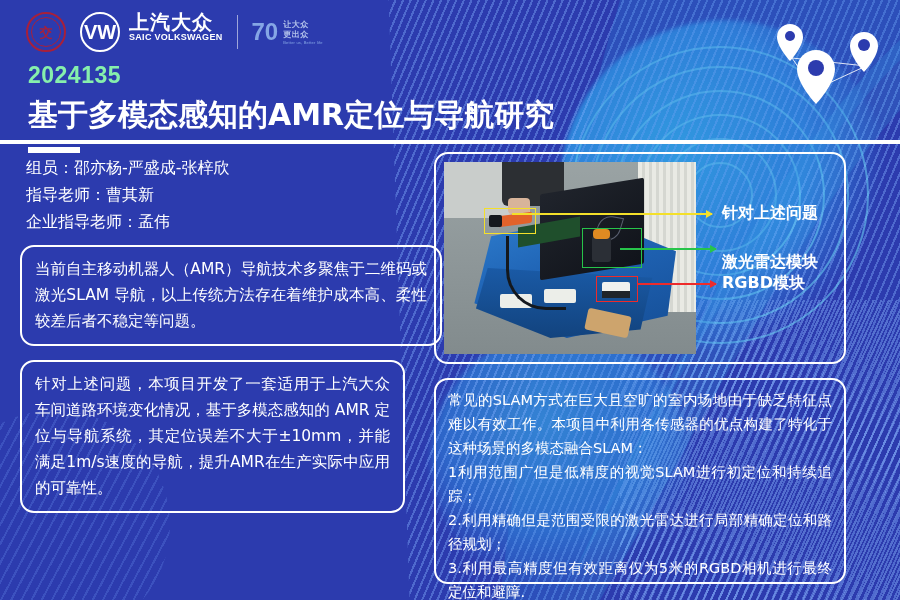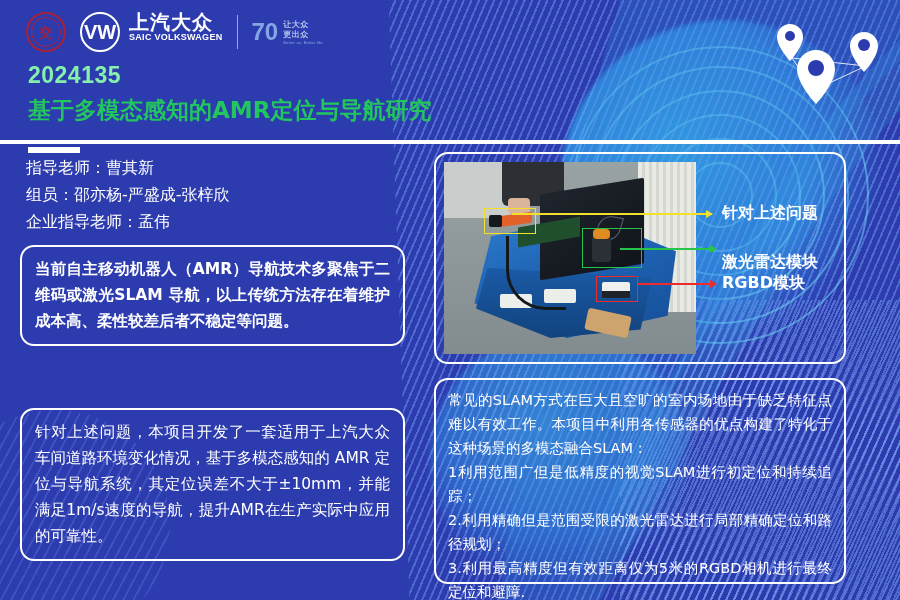--- a/index.html
+++ b/index.html
@@ -148,21 +148,21 @@
   }
   .anniv-en { font-size: 4px; color: #9fc4f5; letter-spacing: .2px; }
 
   .proj-no {
     position: absolute; left: 28px; top: 62px;
     font-size: 23px; color: #86efac; font-weight: bold;
     letter-spacing: .5px;
   }
   .proj-title {
     position: absolute; left: 28px; top: 95px;
-    font-size: 23px; color: #22c55e; font-weight: bold;
+    font-size: 30px; color: #ffffff; font-weight: bold;
     letter-spacing: 0px; white-space: nowrap;
     font-family: "DejaVu Sans", sans-serif;
   }
 
   .hr-main {
     position: absolute; left: 0; top: 140px;
     width: 900px; height: 4px; background: #ffffff;
   }
 
   
@@ -178,22 +178,22 @@
     font-size: 16px; color: #ffffff; line-height: 27px;
     font-family: "DejaVu Sans", sans-serif;
   }
 
   .card {
     position: absolute;
     border: 2px solid #ffffff;
     border-radius: 14px;
     color: #ffffff;
   }
-  .card-left-1 { left: 20px; top: 245px; width: 385px; padding: 9px 13px 10px 13px; font-weight: bold; }
-  .card-left-2 { left: 20px; top: 360px; width: 385px; padding: 9px 13px 10px 13px; margin-top: 48px; }
+  .card-left-1 { left: 20px; top: 245px; width: 422px; padding: 9px 13px 10px 13px; }
+  .card-left-2 { left: 20px; top: 360px; width: 385px; padding: 9px 13px 10px 13px; }
   .card-p {
     font-size: 15.5px; line-height: 26px; color: #ffffff;
     text-align: justify;
     font-family: "DejaVu Sans", sans-serif;
   }
 
   
   .photo-card {
     position: absolute; left: 434px; top: 152px;
     width: 412px; height: 212px;
@@ -365,22 +365,22 @@
     </g>
     <g fill="#ffffff">
       <path d="M64 36 a19 19 0 0 1 19 19 c0 15 -19 35 -19 35 c0 0 -19 -20 -19 -35 a19 19 0 0 1 19 -19 z"></path>
       <circle cx="64" cy="54" r="8" fill="#2c3bae"></circle>
     </g>
   </svg>
 
   <div class="tick-bar"></div>
 
   <div class="team">
+    <div class="team-line">组员：邵亦杨-严盛成-张梓欣</div>
     <div class="team-line">指导老师：曹其新</div>
-    <div class="team-line">组员：邵亦杨-严盛成-张梓欣</div>
     <div class="team-line">企业指导老师：孟伟</div>
   </div>
 
   <div class="card card-left-1">
     <div class="card-p">当前自主移动机器人（AMR）导航技术多聚焦于二维码或激光SLAM 导航，以上传统方法存在着维护成本高、柔性较差后者不稳定等问题。</div>
   </div>
 
   <div class="card card-left-2">
     <div class="card-p">针对上述问题，本项目开发了一套适用于上汽大众车间道路环境变化情况，基于多模态感知的 AMR 定位与导航系统，其定位误差不大于±10mm，并能满足1m/s速度的导航，提升AMR在生产实际中应用的可靠性。</div>
   </div>

